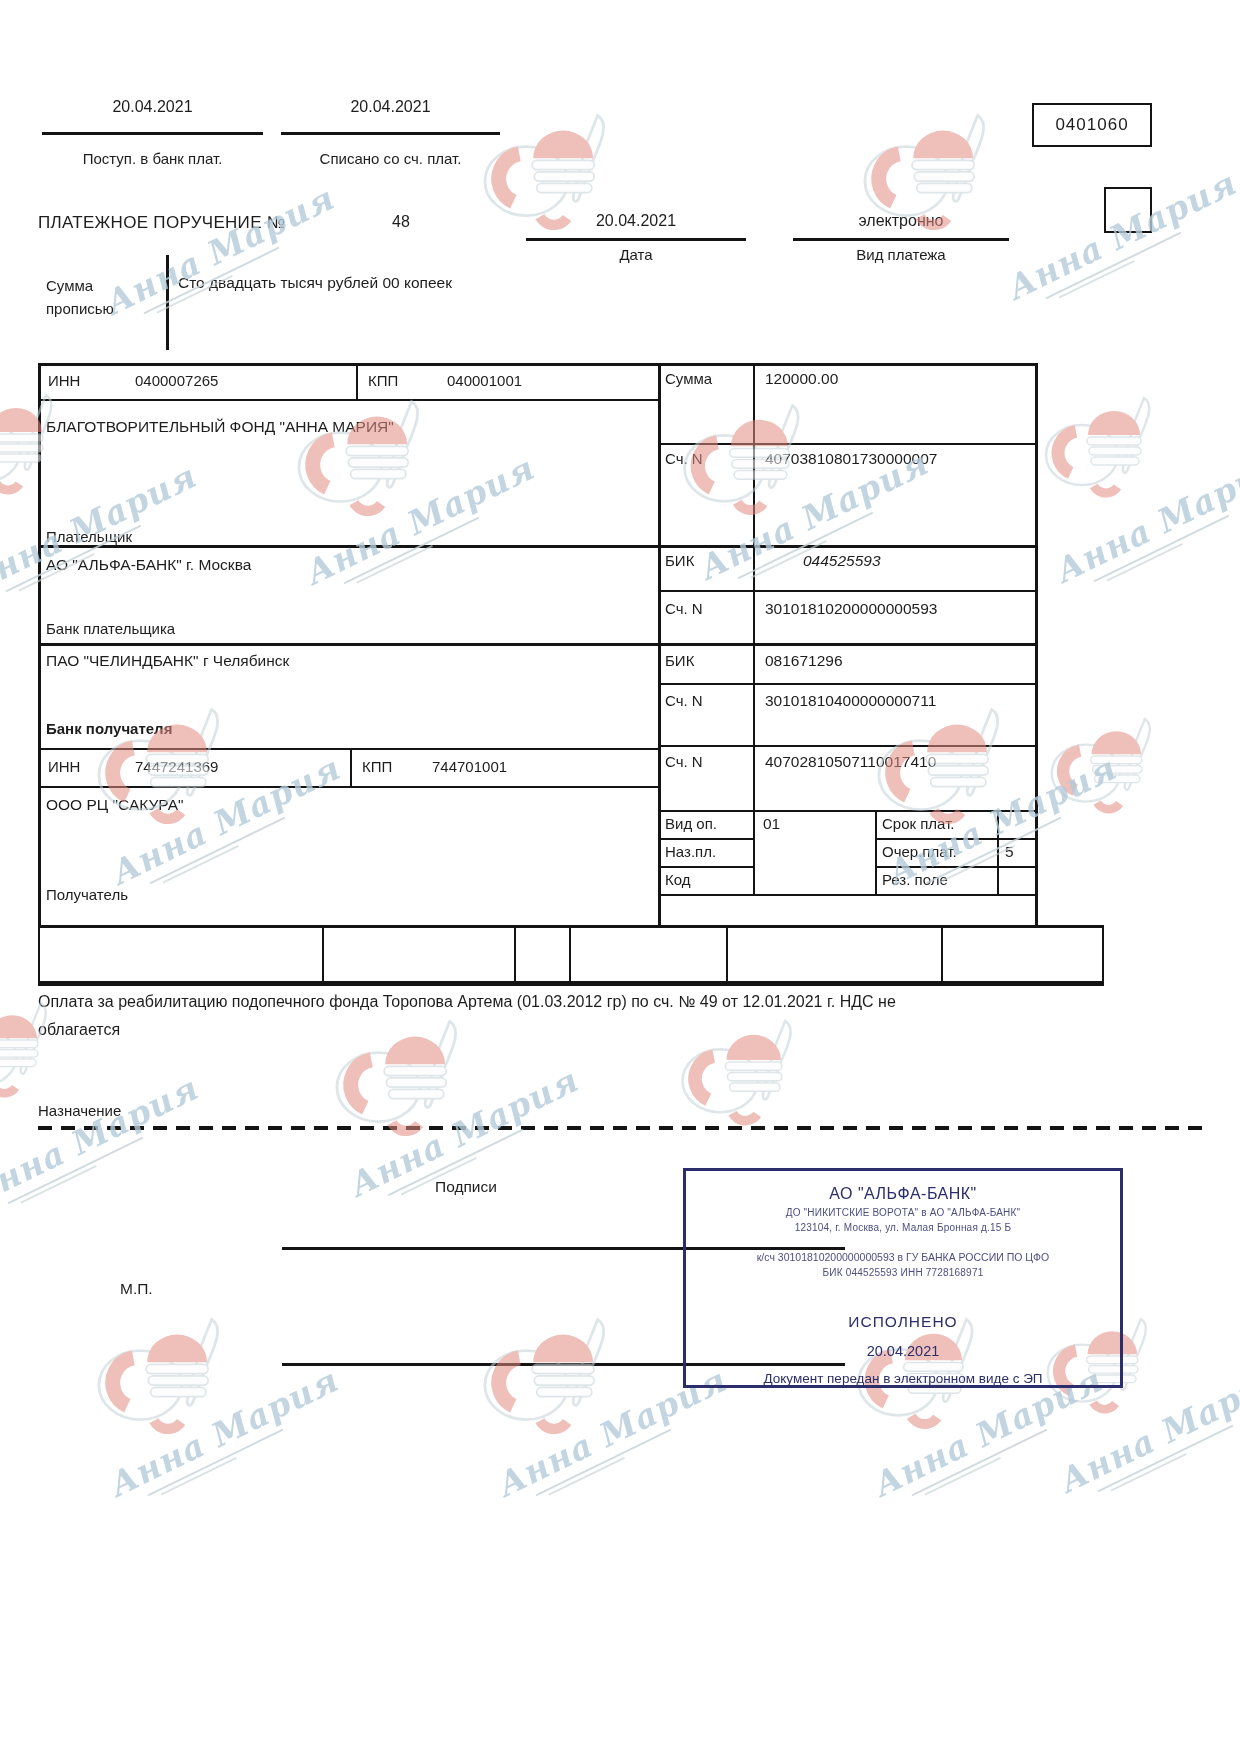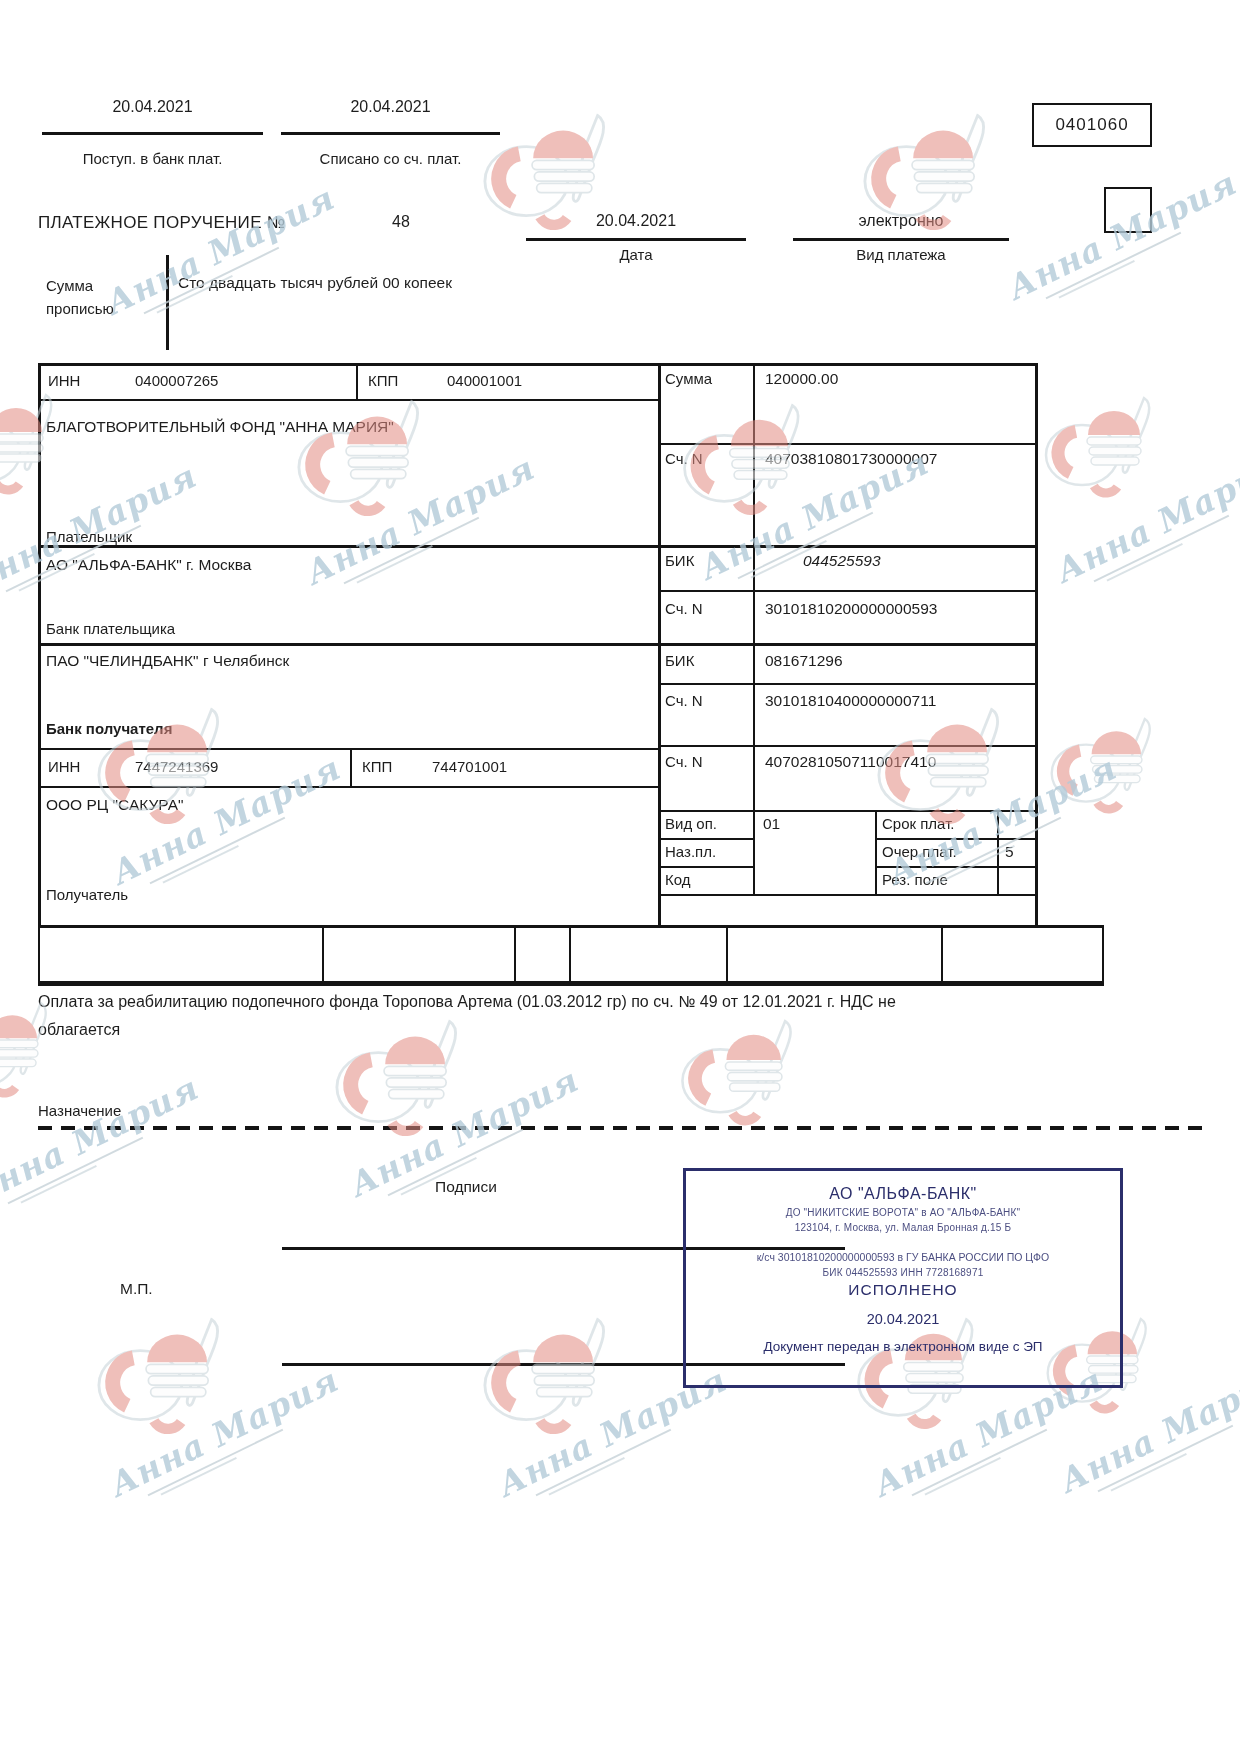--- a/index.html
+++ b/index.html
@@ -19,21 +19,21 @@
   .purpose{position:absolute;font-size:16px;line-height:1.75;white-space:normal;}
   .dashline{position:absolute;height:4px;
     background:repeating-linear-gradient(90deg,#141414 0 14px,transparent 14px 23px);}
   .sigline{position:absolute;height:3px;background:#141414;}
   
   .stamp{position:absolute;border:3px solid var(--stamp,#2b2e6b);color:var(--stamp,#2b2e6b);
          display:flex;flex-direction:column;align-items:center;z-index:40;}
   .stamp .s-bank{margin-top:14px;font-size:16px;letter-spacing:.5px;}
   .stamp .s-tiny{font-size:10px;margin-top:4px;opacity:.85;letter-spacing:.2px;}
   .stamp .s-corr{font-size:10.5px;margin-top:18px;opacity:.85;}
-  .stamp .s-status{font-size:15.5px;margin-top:3px;letter-spacing:1px;}
+  .stamp .s-status{font-size:15.5px;margin-top:35px;letter-spacing:1px;}
   .stamp .s-date{font-size:14.5px;margin-top:12px;}
   .stamp .s-note{font-size:13.5px;margin-top:12px;}
   
   .wm{position:absolute;z-index:30;pointer-events:none;}
   .wm svg{display:block;opacity:.55;}
   .wm-text{position:absolute;z-index:30;pointer-events:none;transform:rotate(-26deg);
            font-family:"DejaVu Serif", serif;font-style:italic;font-weight:600;
            font-size:33px;color:var(--wm_text,#b3cbd9);opacity:.8;letter-spacing:1px;white-space:nowrap;}
   .wm-text .ul{height:2px;background:var(--wm_outline,#c6d2d8);margin-top:3px;margin-left:28px;width:150px;}
   .wm-text .ul2{height:1.5px;background:var(--wm_outline,#c6d2d8);margin-top:3px;margin-left:40px;width:84px;opacity:.8;}

